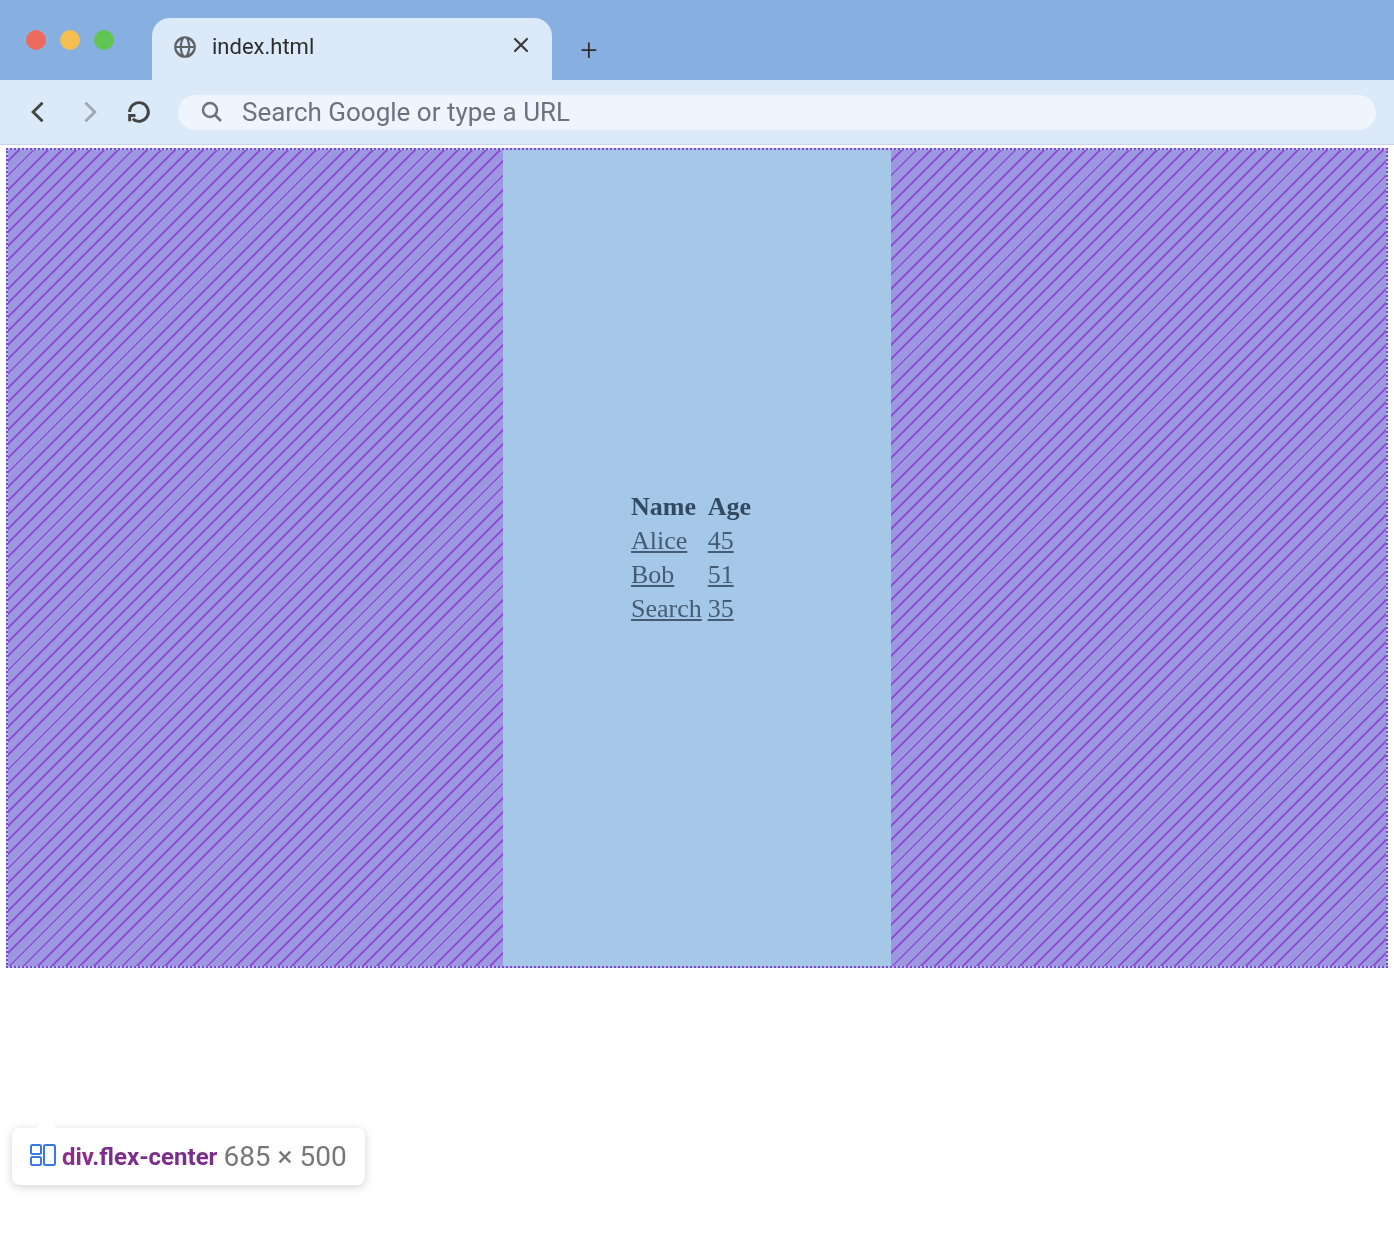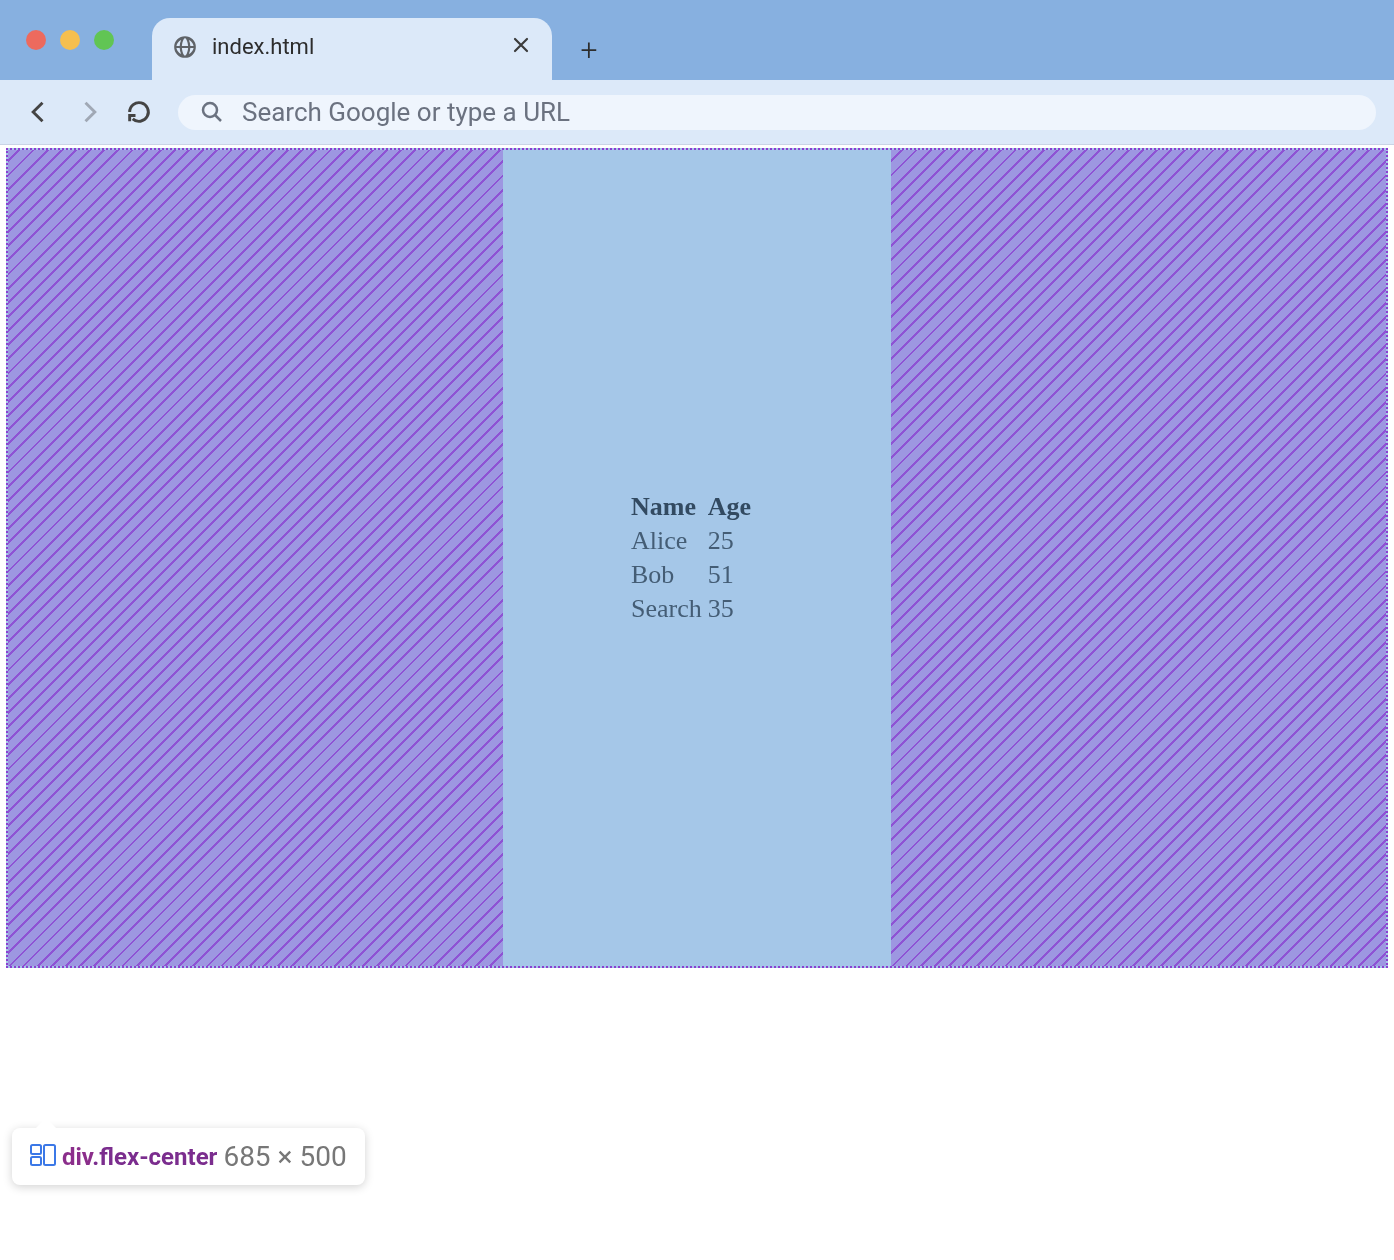--- a/index.html
+++ b/index.html
@@ -200,20 +200,21 @@
     }
     th {
       text-align: left;
       font-weight: bold;
       padding: 2px 6px 2px 0;
       color: #324a61;
     }
     td {
       padding: 2px 6px 2px 0;
       color: #445d75;
+      text-decoration: underline;
     }
 
     
     .element-tooltip {
       position: absolute;
       left: 12px;
       top: 980px;
       background: #fff;
       border-radius: 8px;
       box-shadow: 0 2px 10px rgba(0,0,0,0.18);
@@ -310,21 +311,21 @@
       <table>
         <thead>
           <tr>
             <th>Name</th>
             <th>Age</th>
           </tr>
         </thead>
         <tbody>
           <tr>
             <td>Alice</td>
-            <td>25</td>
+            <td>45</td>
           </tr>
           <tr>
             <td>Bob</td>
             <td>51</td>
           </tr>
           <tr>
             <td>Search</td>
             <td>35</td>
           </tr>
         </tbody>

